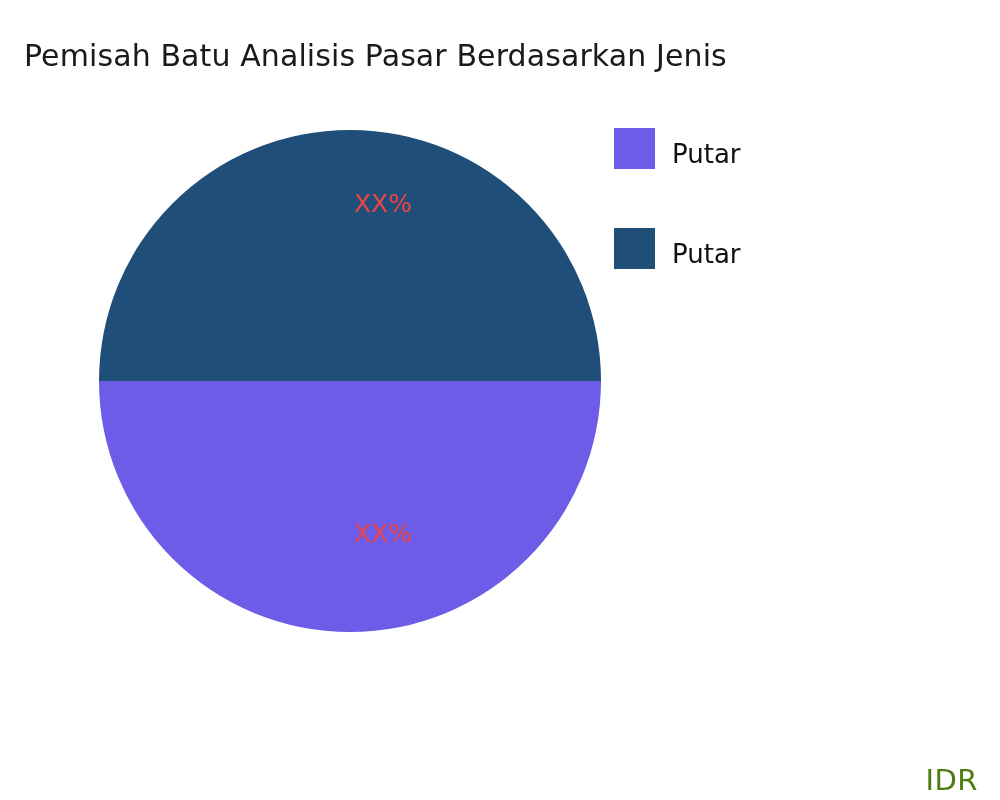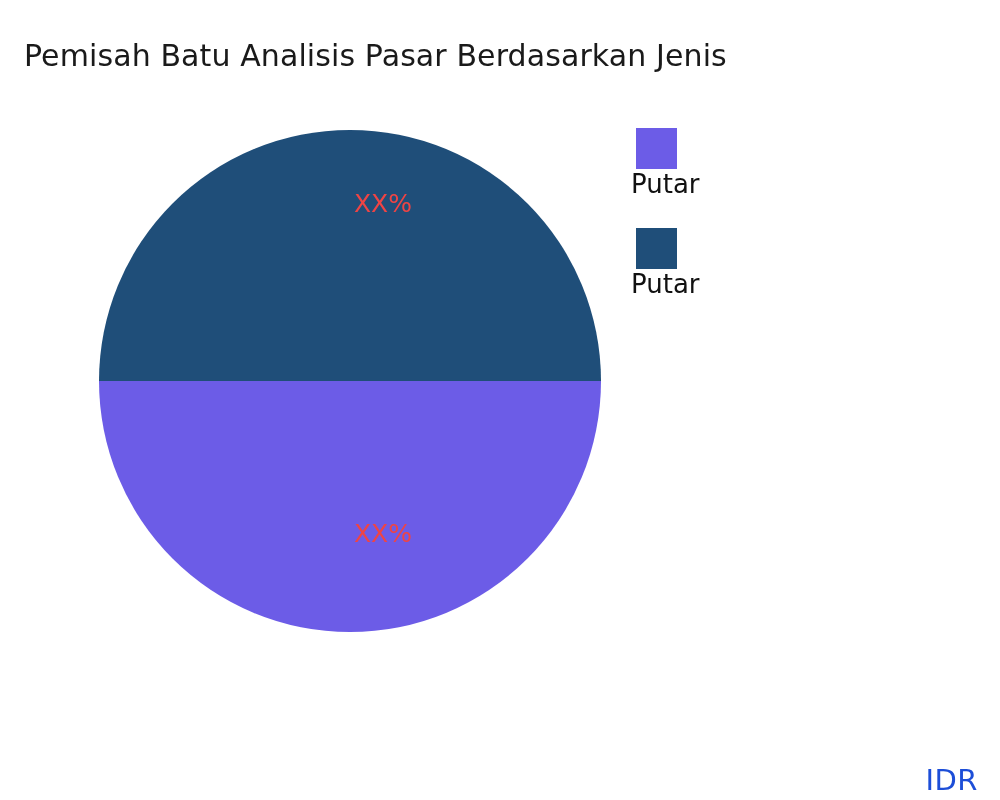--- a/index.html
+++ b/index.html
@@ -70,22 +70,21 @@
     position: absolute;
     left: 614px;
     top: 118px;
     width: 300px;
   }
   .legend-row {
     position: absolute;
     left: 0;
     height: 41px;
     display: flex;
-    align-items: center;
-    flex-direction: column;
+    align-items: flex-end;
   }
   .legend-row.row-0 { top: 0px; }
   .legend-row.row-1 { top: 100px; }
 
   .legend-swatch {
     width: 41px;
     height: 41px;
     flex: 0 0 41px;
     border-radius: 0;
   }
@@ -133,15 +132,15 @@
     <div class="legend-row row-0">
       <span class="legend-swatch" id="legend-swatch-0" style="background: rgb(108, 92, 231);"></span>
       <span class="legend-text">Putar</span>
     </div>
     <div class="legend-row row-1">
       <span class="legend-swatch" id="legend-swatch-1" style="background: rgb(31, 78, 121);"></span>
       <span class="legend-text">Putar</span>
     </div>
   </div>
 
-  <div id="watermark" style="color: #1d4ed8; margin-top: 48px;">IDR</div>
+  <div id="watermark" style="color: #4d7c0f; margin-top: 48px;">IDR</div>
 
 </div>
 
 </body></html>

